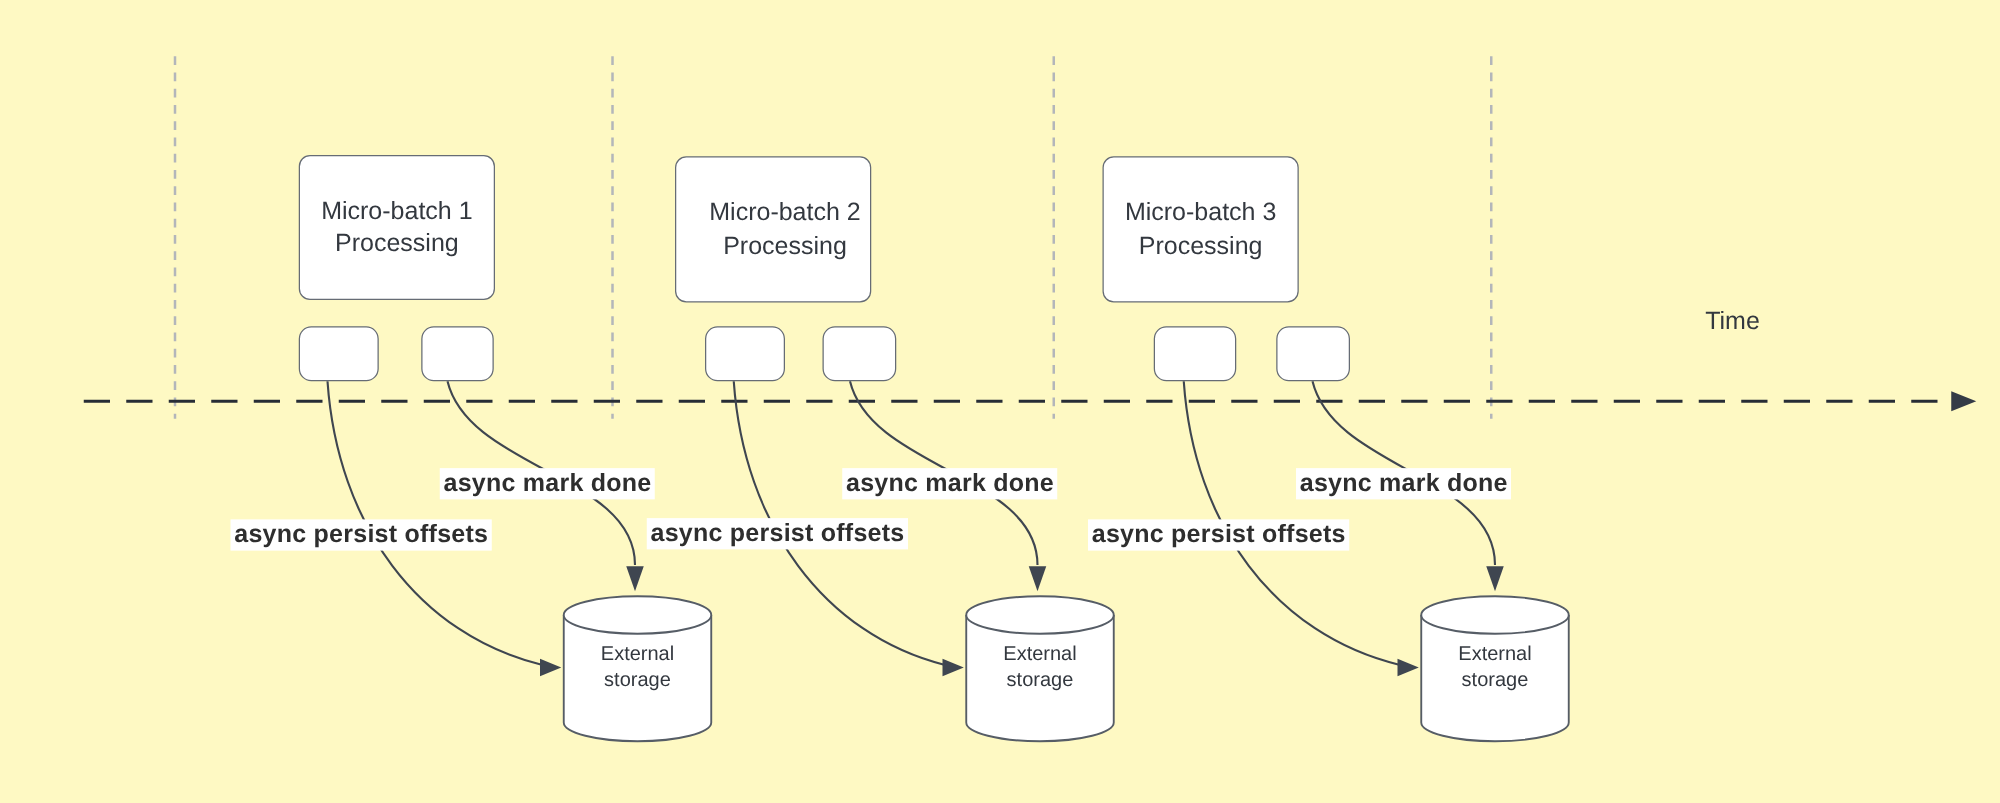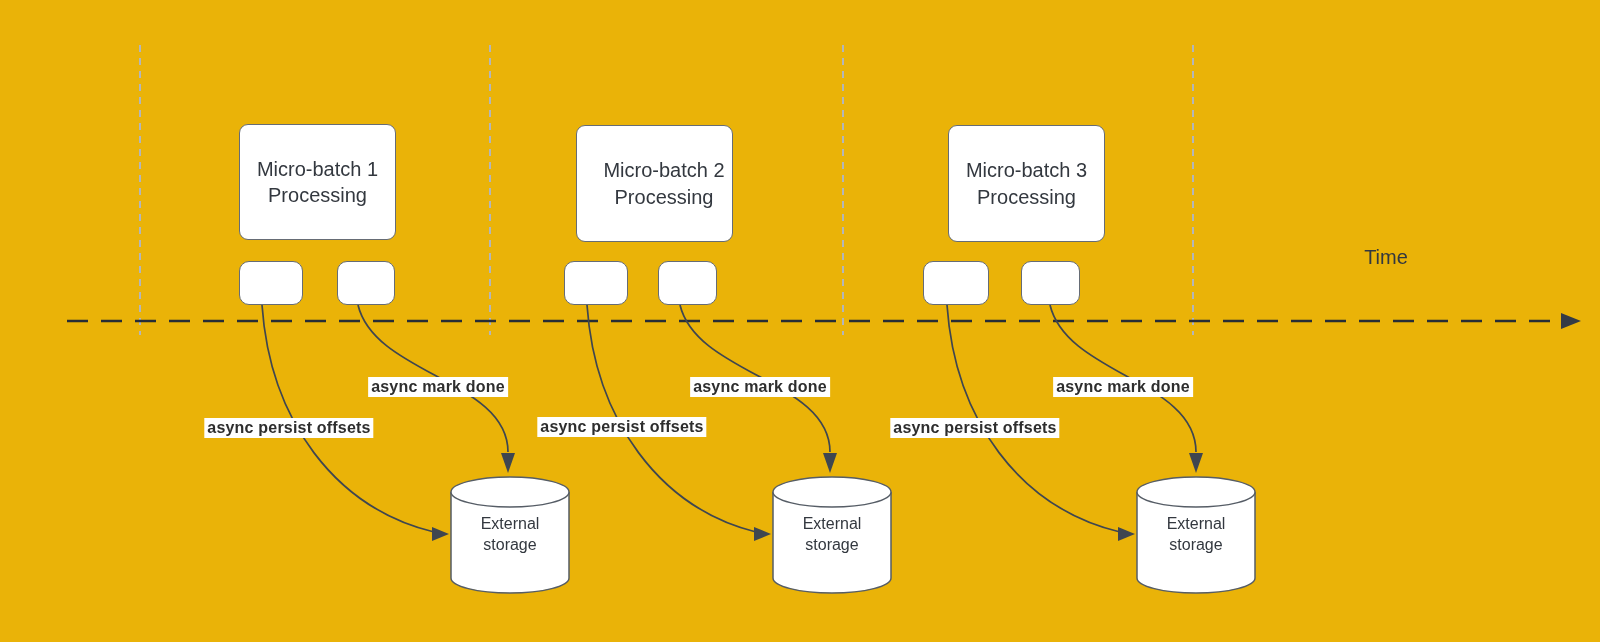--- a/index.html
+++ b/index.html
@@ -4,21 +4,21 @@
 <style>
   html, body {
     margin: 0;
     padding: 0;
     background: #ffffff;
   }
   .canvas {
     position: relative;
     width: 1600px;
     height: 642px;
-    background: #eab308;
+    background: #fef9c3;
     font-family: "Liberation Sans", sans-serif;
     overflow: hidden;
   }
   .layer-svg {
     position: absolute;
     left: 0; top: 0;
     width: 1600px;
     height: 642px;
   }
   .mb-box {
@@ -41,21 +41,21 @@
     box-sizing: border-box;
     border: 1.5px solid var(--box-border, #666c75);
     border-radius: 10px;
     background: #ffffff;
     height: 44px;
     top: 261px;
   }
   .arrow-label {
     position: absolute;
     transform: translate(-50%, -50%);
-    font-size: 16px;
+    font-size: 20px;
     font-weight: bold;
     letter-spacing: 0.2px;
     color: var(--label-text, #2e2e2e);
     background: #ffffff;
     padding: 1px 3px;
     white-space: nowrap;
   }
   .storage-label {
     position: absolute;
     width: 140px;
@@ -126,30 +126,30 @@
 
   <div class="mb-box" style="left:239px; top:124px; width:157px; height:116px;">Micro-batch 1
 Processing</div>
   <div class="small-box" style="left:239px; width:64px;"></div>
   <div class="small-box" style="left:337px; width:58px;"></div>
   <div class="arrow-label" style="left:289px; top:428px;">async persist offsets</div>
   <div class="arrow-label" style="left:438px; top:387px;">async mark done</div>
   <div class="storage-label" style="left:510px; top:499px;">External
 storage</div>
 
-  <div class="mb-box" style="left:576px; top:125px; width:157px; height:117px;padding-left:19px;">Micro-batch 2
+  <div class="mb-box" style="left:540px; top:125px; width:157px; height:117px;padding-left:19px;">Micro-batch 2
 Processing</div>
   <div class="small-box" style="left:564px; width:64px;"></div>
   <div class="small-box" style="left:658px; width:59px;"></div>
   <div class="arrow-label" style="left:622px; top:427px;">async persist offsets</div>
   <div class="arrow-label" style="left:760px; top:387px;">async mark done</div>
   <div class="storage-label" style="left:832px; top:499px;">External
 storage</div>
 
-  <div class="mb-box" style="left:948px; top:125px; width:157px; height:117px;">Micro-batch 3
+  <div class="mb-box" style="left:882px; top:125px; width:157px; height:117px;">Micro-batch 3
 Processing</div>
   <div class="small-box" style="left:923px; width:66px;"></div>
   <div class="small-box" style="left:1021px; width:59px;"></div>
   <div class="arrow-label" style="left:975px; top:428px;">async persist offsets</div>
   <div class="arrow-label" style="left:1123px; top:387px;">async mark done</div>
   <div class="storage-label" style="left:1196px; top:499px;">External
 storage</div>
 
   <div class="time-label">Time</div>
 

